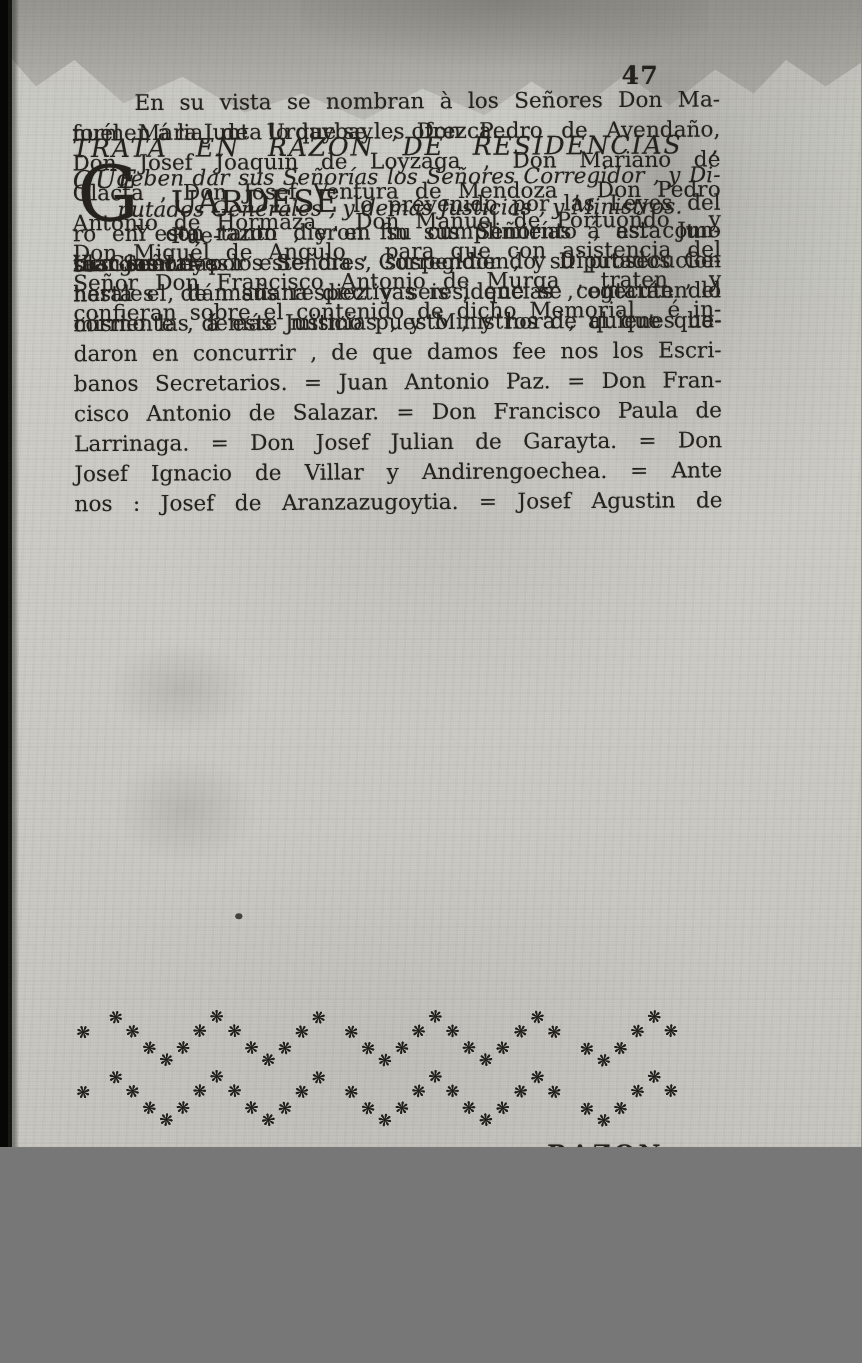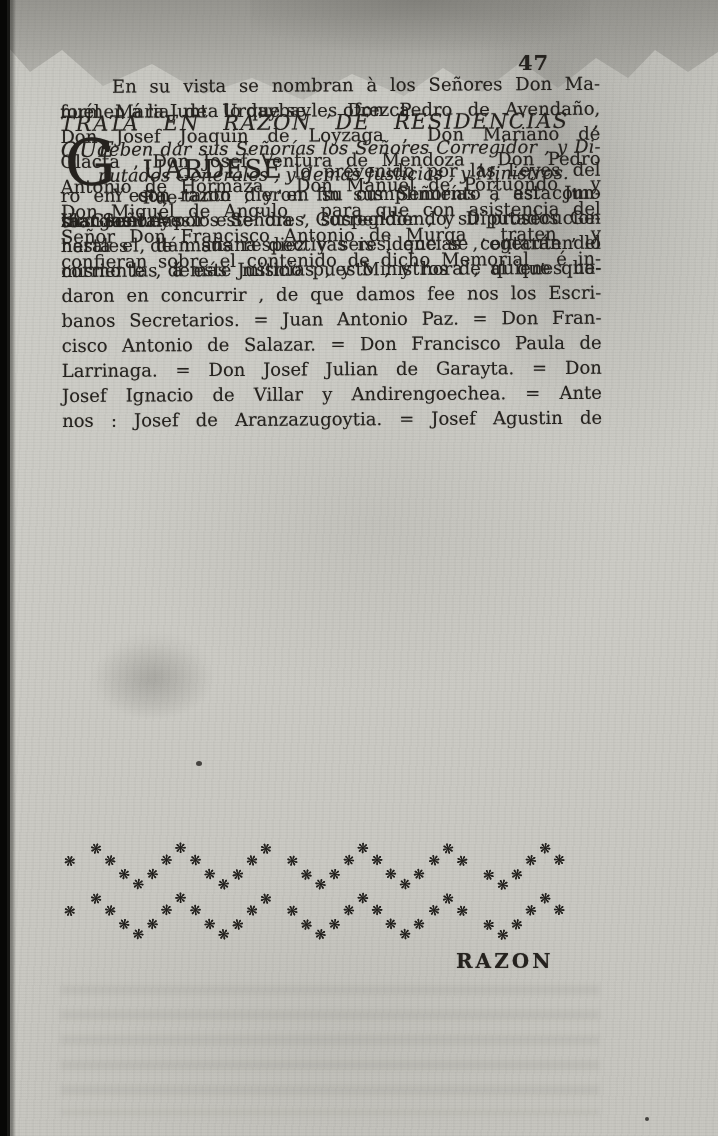--- a/index.html
+++ b/index.html
@@ -4,21 +4,21 @@
 <style>
   :root{
     --paper:#cac9c3;
     --ink:#25221e;
     --stain:#8f8e88;
   }
   *{box-sizing:border-box;}
   html,body{margin:0;padding:0;background:#777;}
   .page{
     position:relative;
-    width:718px;height:1136px;
+    width:718px;height:956px;
     overflow:hidden;
     font-family:"DejaVu Serif", serif;
     color:var(--ink);
     background:
       radial-gradient(ellipse 260px 420px at 84% 16%, rgba(140,139,133,0.30), rgba(140,139,133,0) 70%),
       radial-gradient(ellipse 120px 300px at 76% 190px, rgba(125,124,118,0.22), rgba(125,124,118,0) 72%),
       radial-gradient(ellipse 330px 230px at 52% 46%, rgba(150,149,143,0.18), rgba(150,149,143,0) 75%),
       radial-gradient(ellipse 90px 55px at 21% 60%, rgba(110,109,103,0.20), rgba(110,109,103,0) 70%),
       radial-gradient(ellipse 420px 220px at 45% 92%, rgba(145,144,138,0.16), rgba(145,144,138,0) 78%),
       linear-gradient(180deg,#c2c1bb 0%, #ccccc6 12%, #cbcac4 55%, #c6c5bf 100%);

